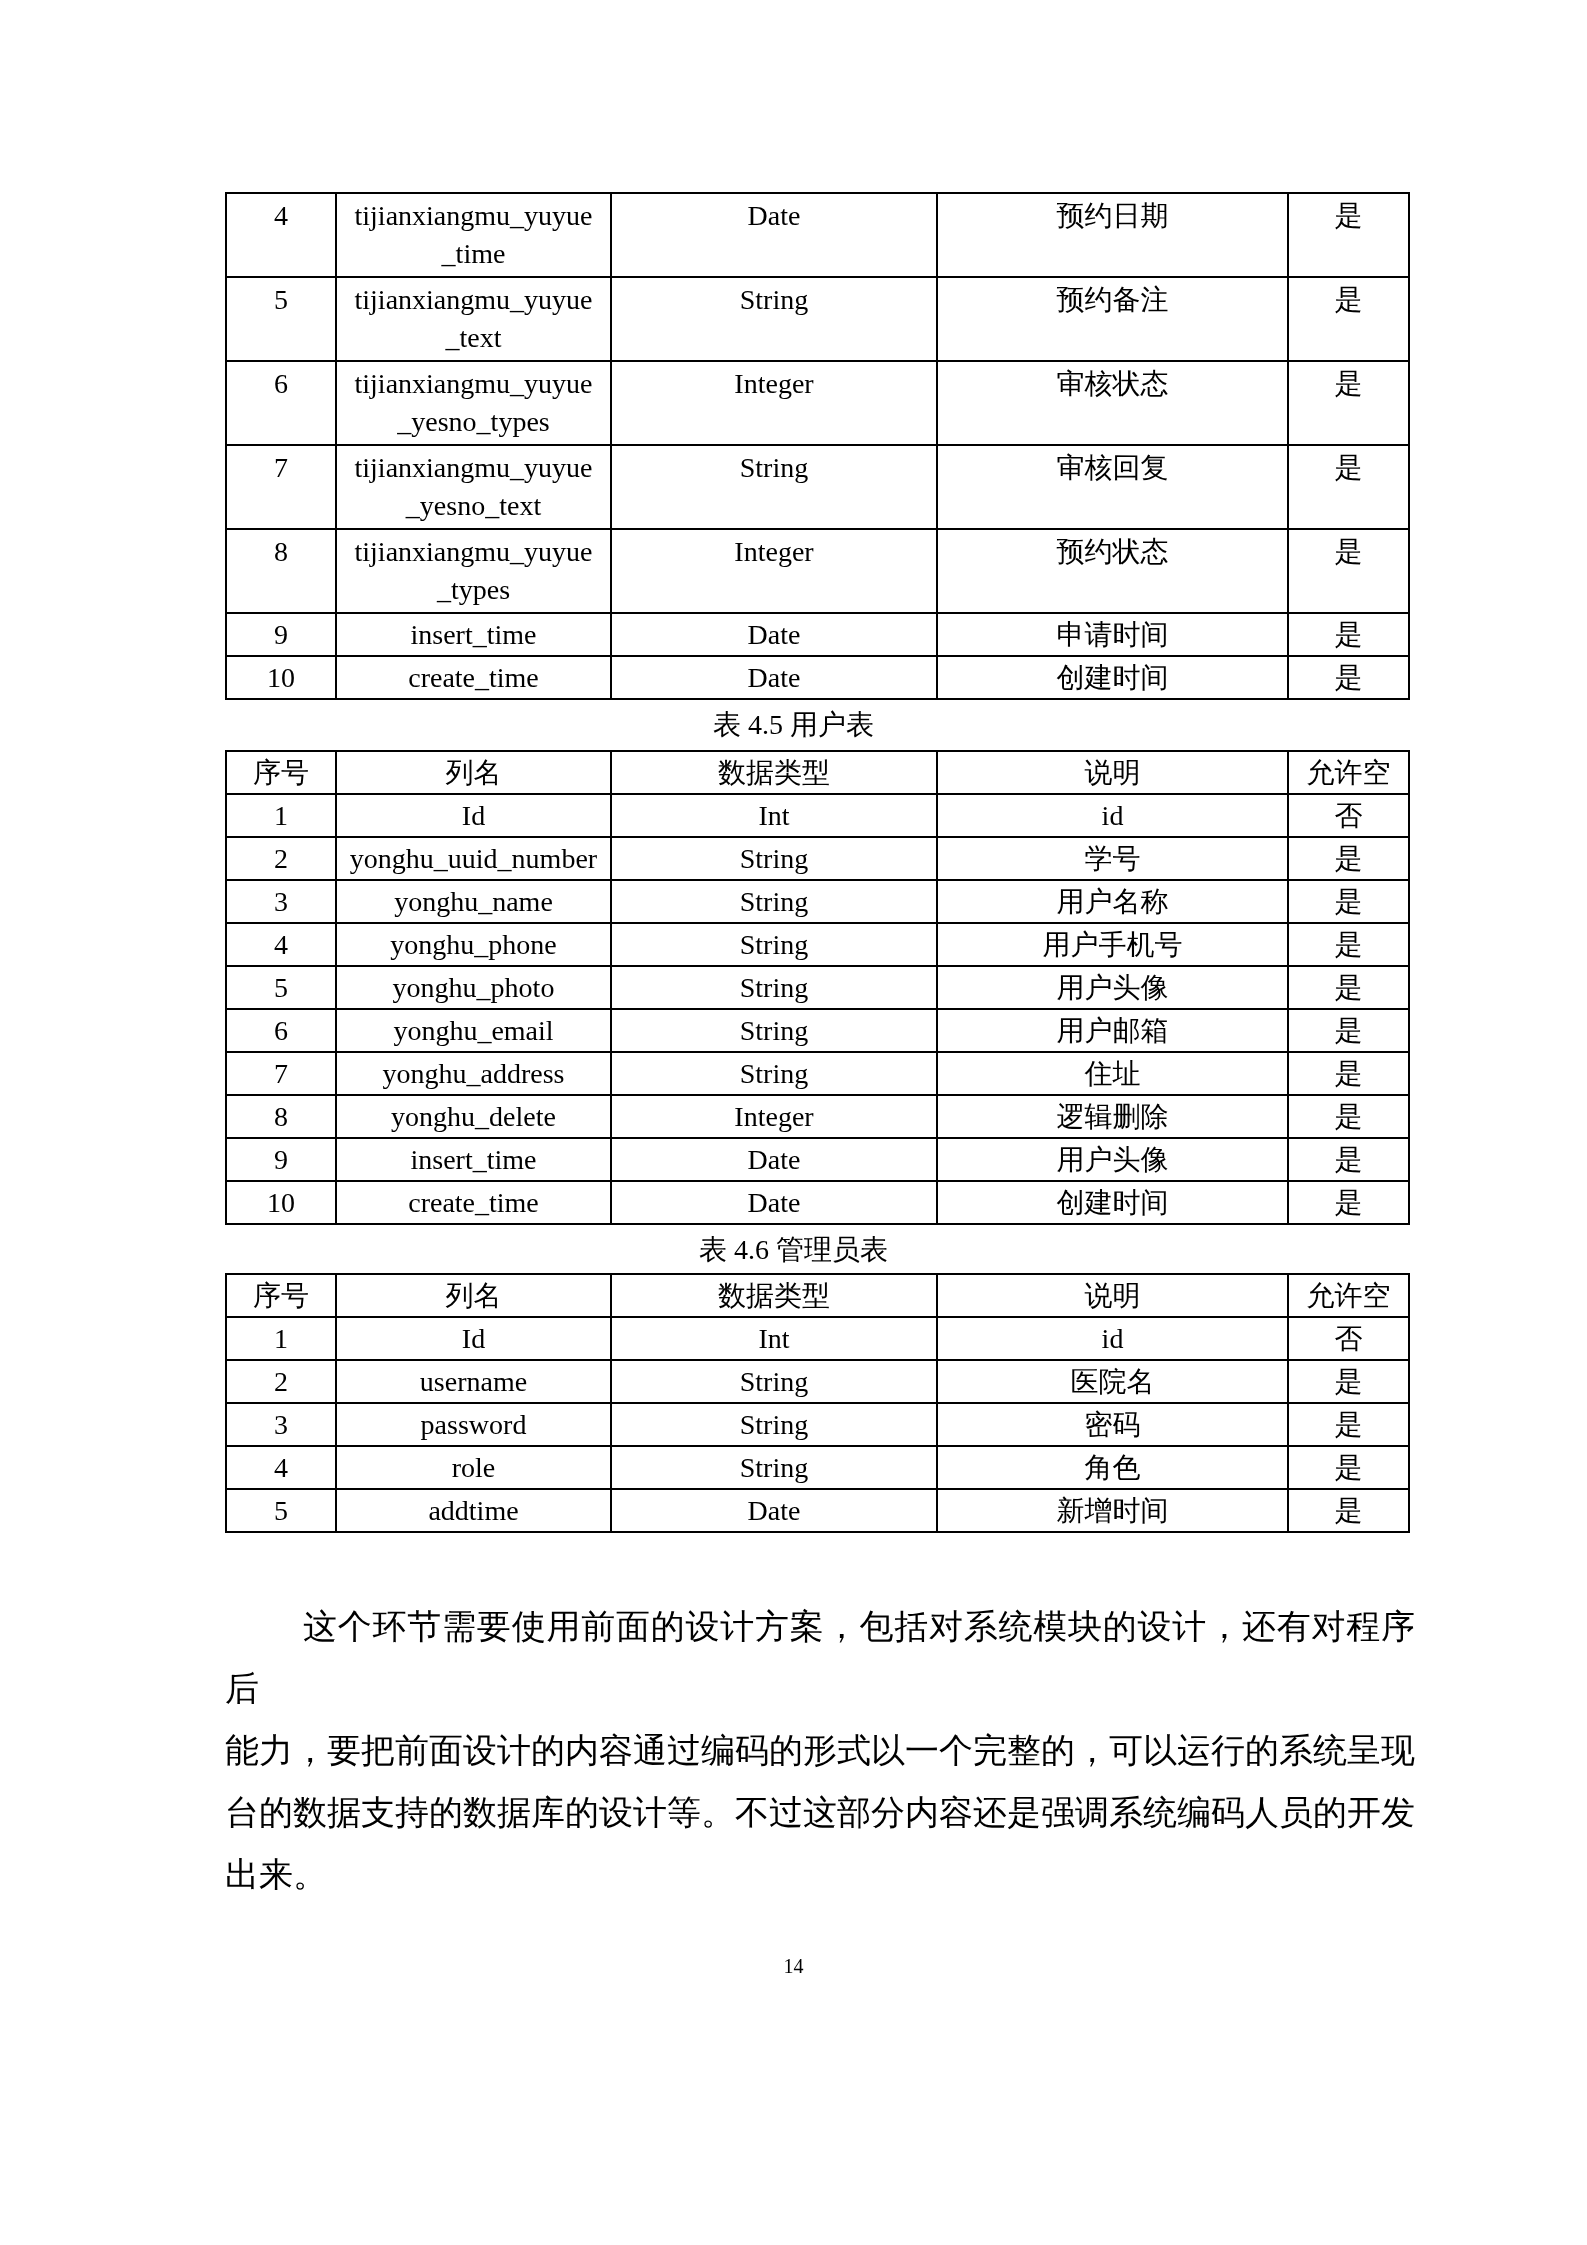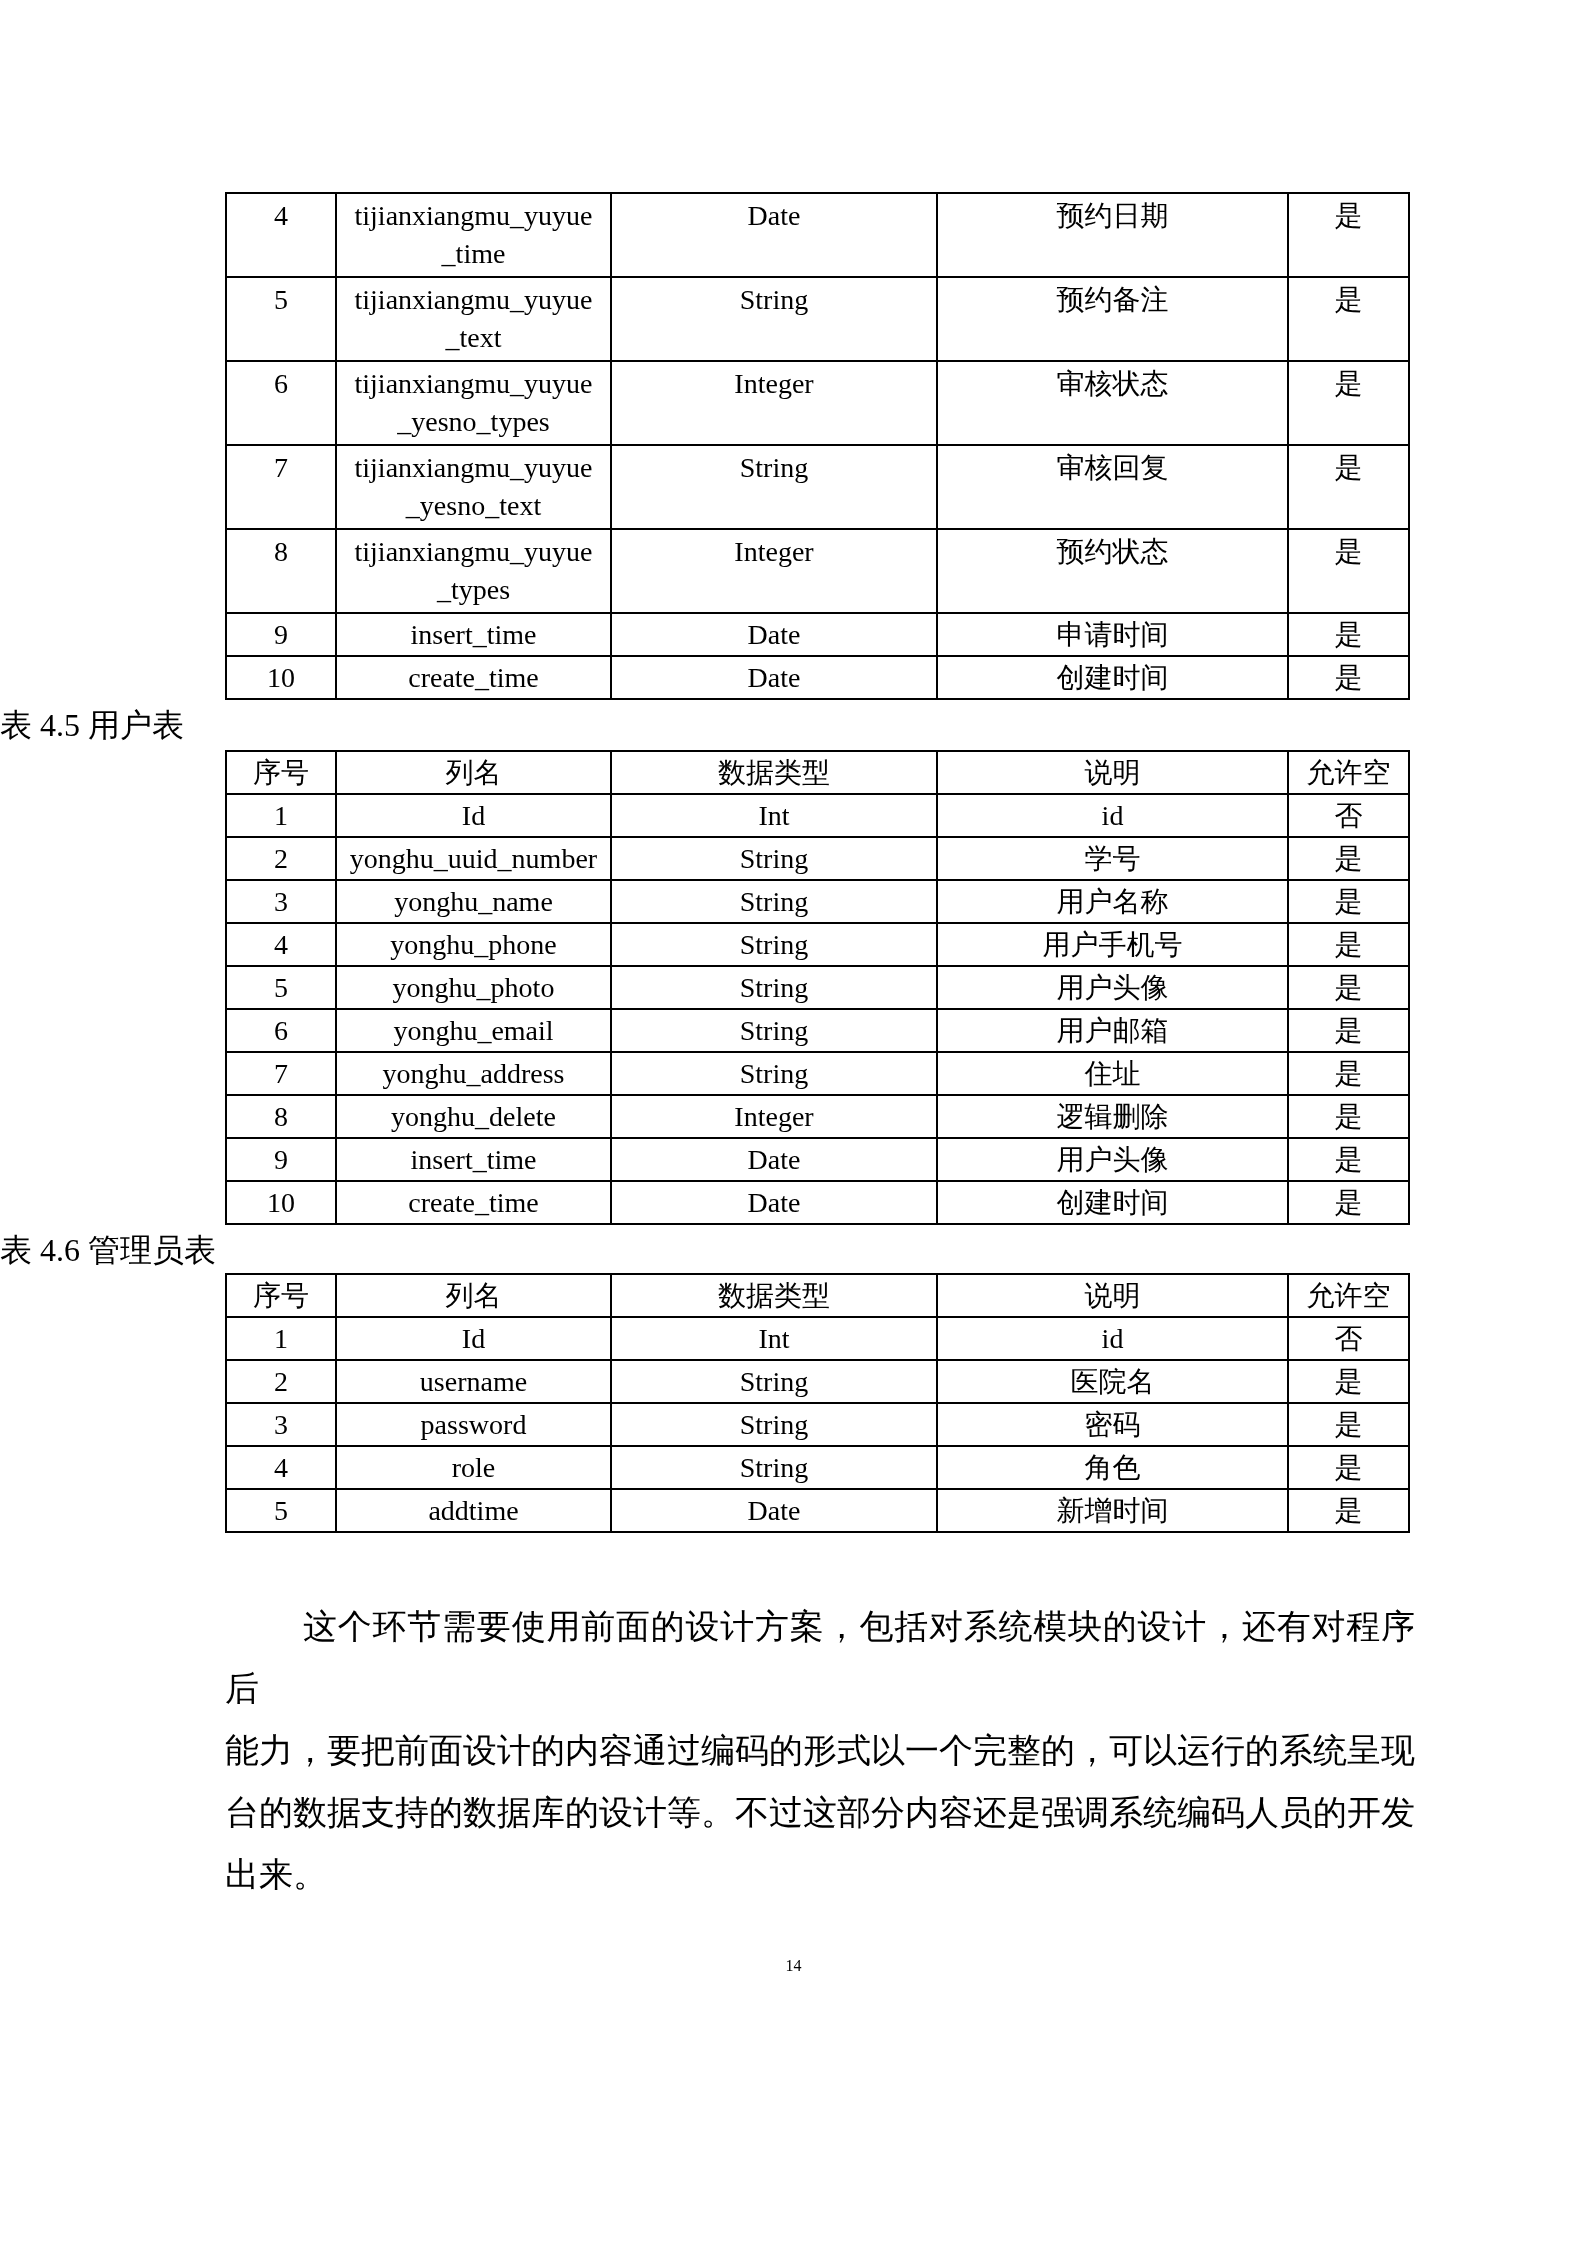--- a/index.html
+++ b/index.html
@@ -31,21 +31,22 @@
     font-weight: normal;
     text-align: center;
     vertical-align: top;
     padding: 3px 4px;
     white-space: pre-line;
     overflow: hidden;
   }
   .doc-table tr.row-tall td { line-height: 38px; }
   #table-continuation { margin-top: 192px; }
   .table-caption {
-    font-size: 32px;
+    text-align: center;
+    font-size: 28px;
     line-height: 34px;
     margin-top: 8px;
   }
   #table-user { margin-top: 8px; }
   #table-admin { margin-top: 6px; }
   .chapter-title {
     margin-top: 140px;
     text-align: center;
     font-size: 44px;
     line-height: 50px;
@@ -62,21 +63,21 @@
   .body-paragraph .para-line {
     line-height: 62px;
     text-align: justify;
     text-align-last: justify;
   }
   .body-paragraph .para-line.first-line { text-indent: 78px; }
   .body-paragraph .para-line.last-line { text-align: left; text-align-last: left; }
   .page-number {
     margin-top: 48px;
     text-align: center;
-    font-size: 16px;
+    font-size: 20px;
     line-height: 24px;
   }
 </style>
 </head>
 <body>
 
 <div class="page">
 
   <table class="doc-table" id="table-continuation">
     <colgroup>

